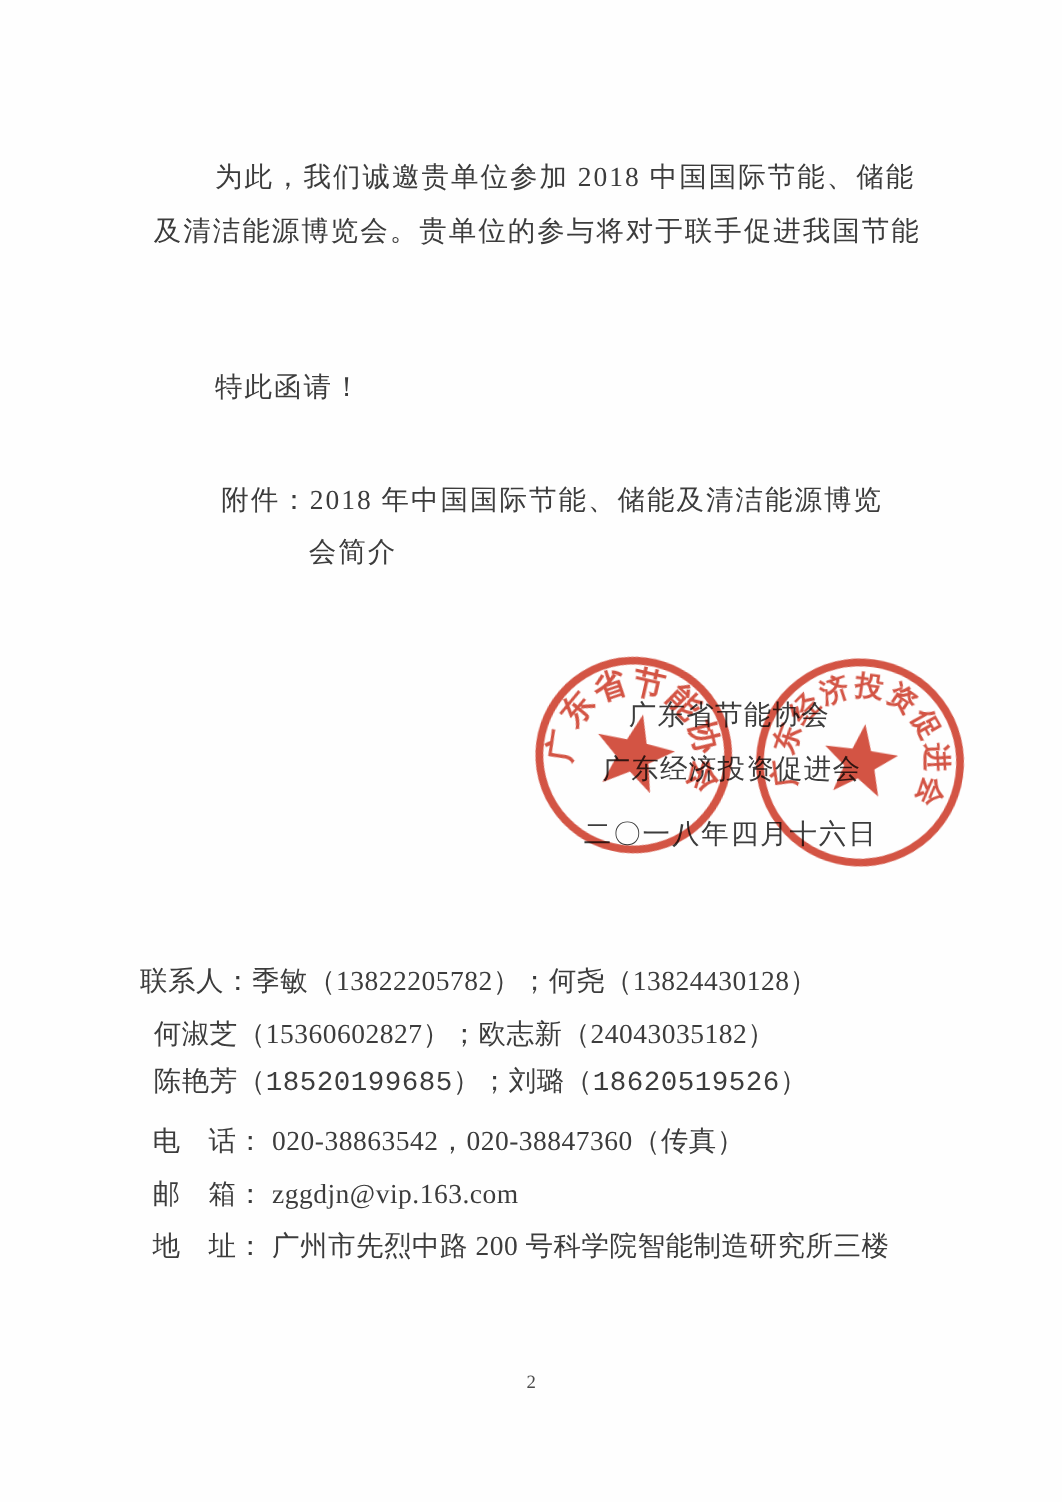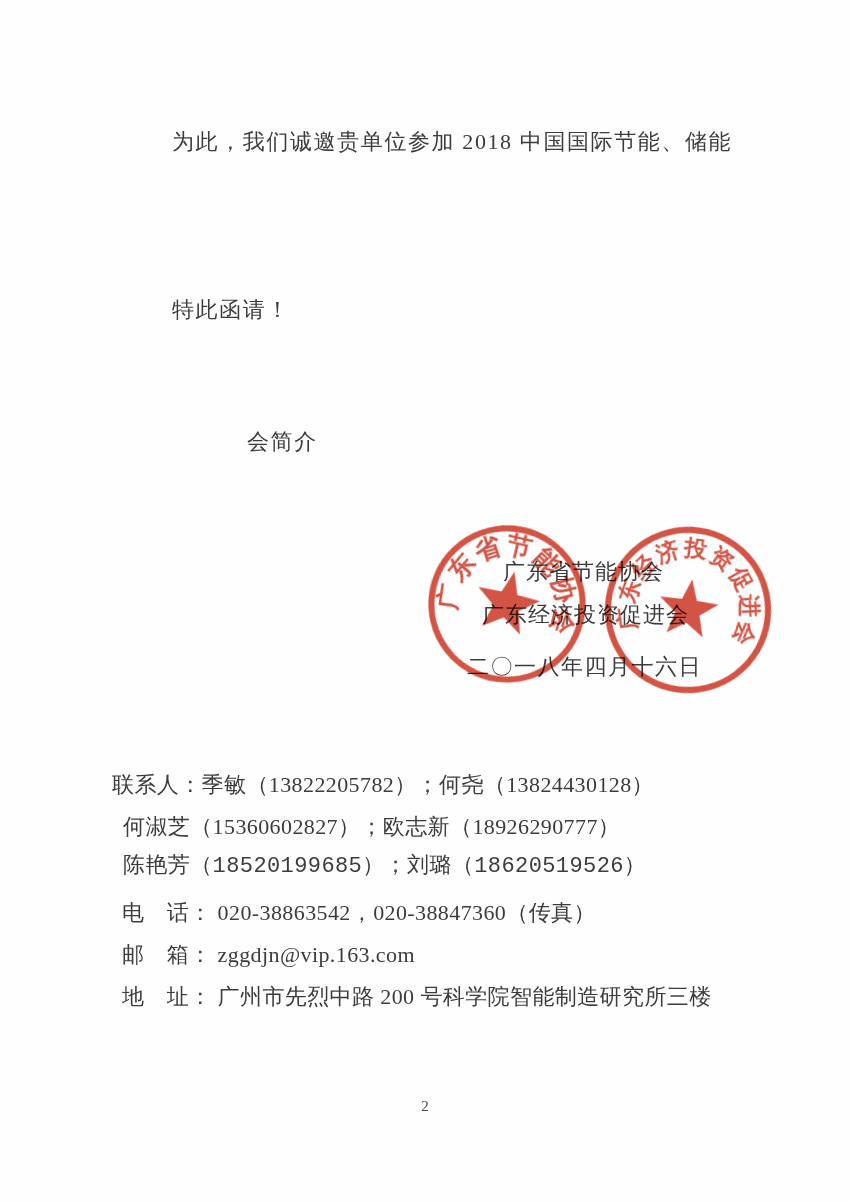--- a/index.html
+++ b/index.html
@@ -35,23 +35,25 @@
   .seal-left  { left:424px; top:521px; width:166px; height:166px; transform:rotate(13deg); }
   .seal-right { left:599px; top:522px; width:178px; height:176px; transform:rotate(8deg); }
   .seal text { font-family:"Liberation Serif","DejaVu Serif",serif; font-weight:bold; }
 </style>
 </head>
 <body>
 
 <div class="page">
 
   <div class="ln" style="left:172px; top:128px;">为此，我们诚邀贵单位参加 2018 中国国际节能、储能</div>
+  <div class="ln" style="left:123px; top:171px;">及清洁能源博览会。贵单位的参与将对于联手促进我国节能</div>
 
   <div class="ln" style="left:172px; top:296px;">特此函请！</div>
 
+  <div class="ln" style="left:177px; top:386px;">附件：2018 年中国国际节能、储能及清洁能源博览</div>
   <div class="ln" style="left:247px; top:428px;">会简介</div>
 
   <div class="ln sig" style="left:503px; top:558px;">广东省节能协会</div>
   <div class="ln sig" style="left:482px; top:601px;">广东经济投资促进会</div>
   <div class="ln sig date-line" style="left:467px; top:641px;">二〇一八年四月十六日</div>
 
   <svg class="seal seal-left" viewBox="0 0 200 200">
     <defs>
       <path id="arcL" d="M 45.6,125.4 A 60,60 0 1 1 154.4,125.4" fill="none"></path>
     </defs>
@@ -67,21 +69,21 @@
       <path id="arcR" d="M 47.2,130.5 A 61,61 0 1 1 152.8,130.5" fill="none"></path>
     </defs>
     <circle cx="100" cy="100" r="91" fill="none" stroke-width="7" stroke="#ce3a28"></circle>
     <polygon points="100,60 109.7,86.7 138,87.6 115.7,105.1 123.5,132.4 100,116.5 76.5,132.4 84.3,105.1 62,87.6 90.3,86.7" transform="translate(100,100) scale(0.88) translate(-100,-100)" fill="#ce3a28"></polygon>
     <text font-size="26" letter-spacing="2" text-anchor="middle" fill="#ce3a28">
       <textPath href="#arcR" startOffset="50%">广东经济投资促进会</textPath>
     </text>
   </svg>
 
   <div class="ln contact" style="left:112px; top:771px;text-align:center;">联系人：季敏（13822205782）；何尧（13824430128）</div>
-  <div class="ln contact" style="left:123px; top:813px;">何淑芝（15360602827）；欧志新（18926290777）</div>
+  <div class="ln contact" style="left:123px; top:813px;">何淑芝（15360602827）；欧志新（24043035182）</div>
   <div class="ln contact" style="left:123px; top:853px;font-family:Liberation Mono, monospace;">陈艳芳（18520199685）；刘璐（18620519526）</div>
 
   <div class="ln contact" style="left:122px; top:899px;">
     <span>电　话：</span><span class="val">020-38863542，020-38847360（传真）</span>
   </div>
 
   <div class="ln contact" style="left:122px; top:941px;">
     <span>邮　箱：</span><span class="val email-val">zggdjn@vip.163.com</span>
   </div>
 

